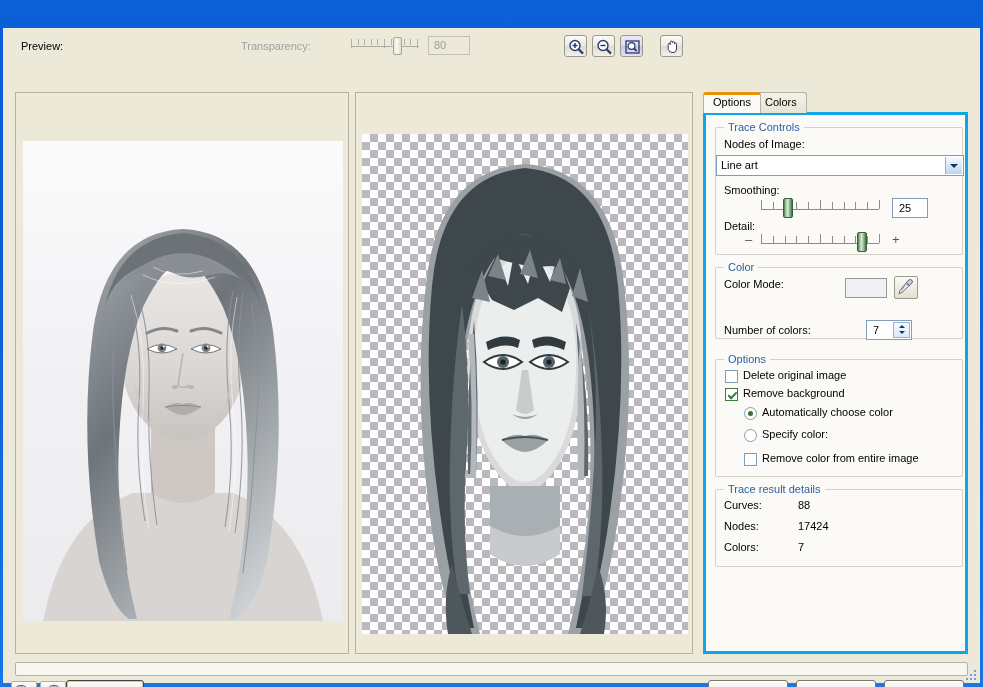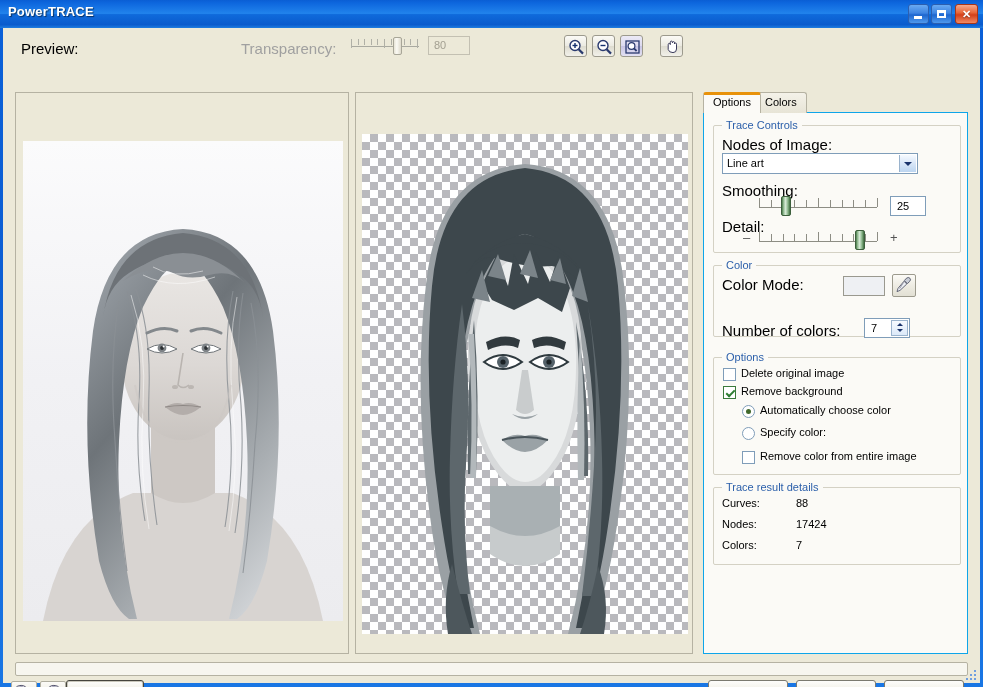--- a/index.html
+++ b/index.html
@@ -145,37 +145,37 @@
   }
   #tab-options{
     left:0;background:#fbfaf6;
     border-top:3px solid #e8920a;
     border-radius:3px 3px 0 0;padding-top:1px;z-index:3;
   }
   #tab-colors{left:52px;border-radius:3px 3px 0 0;z-index:2;background:linear-gradient(180deg,#f4f2e9 0%,#e7e4d6 100%);}
 
   #tabbody{
     position:absolute;left:0;top:20px;width:265px;height:542px;
-    background:#fbfaf6;border:1px solid #0ea5e9;box-sizing:border-box;
+    background:#fbfaf6;border:3px solid #0ea5e9;box-sizing:border-box;
   }
 
   .group{
     position:absolute;border:1px solid #d4d1c4;border-radius:2px;
     box-sizing:border-box;background:transparent;
   }
   .group > .glabel{
     position:absolute;left:8px;top:-7px;background:#fbfaf6;
     padding:0 4px;color:#2b5faa;font-size:11px;white-space:nowrap;
   }
   #grp-trace{left:9px;top:12px;width:248px;height:128px;}
   #grp-color{left:9px;top:152px;width:248px;height:72px;}
   #grp-options{left:9px;top:244px;width:248px;height:118px;}
   #grp-result{left:9px;top:374px;width:248px;height:78px;}
 
-  .flabel{position:absolute;color:#000;font-size:15px;}
+  .flabel{position:absolute;color:#000;font-size:11px;}
 
   
   .combo{
     position:absolute;height:21px;border:1px solid #7f9db9;background:#fff;
     box-sizing:border-box;
   }
   .combo .cval{position:absolute;left:4px;top:3px;color:#000;font-size:11px;}
   .combo .carrow{
     position:absolute;right:1px;top:1px;width:17px;height:17px;
     background:linear-gradient(180deg,#f6faff 0%,#dbe8f8 45%,#bcd5f0 100%);
@@ -274,32 +274,20 @@
   #help-btn{left:881px;width:80px;}
 
   #resizer{position:absolute;right:2px;bottom:1px;width:14px;height:14px;}
   #resizer i{position:absolute;background:#6f9fe0;}
 </style>
 </head>
 <body>
 
 <div id="window">
 
-  <div id="titlebar">
-    <div id="titlebar-text">PowerTRACE</div>
-    <div class="wbtn" id="btn-min">
-      <div class="minglyph"></div>
-    </div>
-    <div class="wbtn" id="btn-max">
-      <div class="maxglyph"></div>
-    </div>
-    <div class="wbtn" id="btn-close">
-      <span>✕</span>
-    </div>
-  </div>
 
   <div id="client">
 
     <div id="toolbar">
       <div id="lbl-preview" class="flabel">Preview:</div>
 
 
       <div id="lbl-transparency" class="flabel">Transparency:</div>
 
       <div id="transp-slider">
@@ -500,21 +488,21 @@
         <div class="tab" id="tab-colors">Colors</div>
       </div>
 
       <div id="tabbody">
 
         <div class="group" id="grp-trace">
           <div class="glabel">Trace Controls</div>
 
           <div class="flabel" style="left:8px;top:10px;">Nodes of Image:</div>
 
-          <div class="combo" style="left:8px;top:27px;width:196px;">
+          <div class="combo" style="left:0;top:27px;width:248px;">
             <div class="cval">Line art</div>
             <div class="carrow">
                 <div class="chev"></div>
               </div>
           </div>
 
           <div class="flabel" style="left:8px;top:56px;">Smoothing:</div>
 
           <div class="slider" id="sld-smoothing" style="left:45px;top:70px;width:118px;">
             <div class="strack" style="width:118px;"></div>

